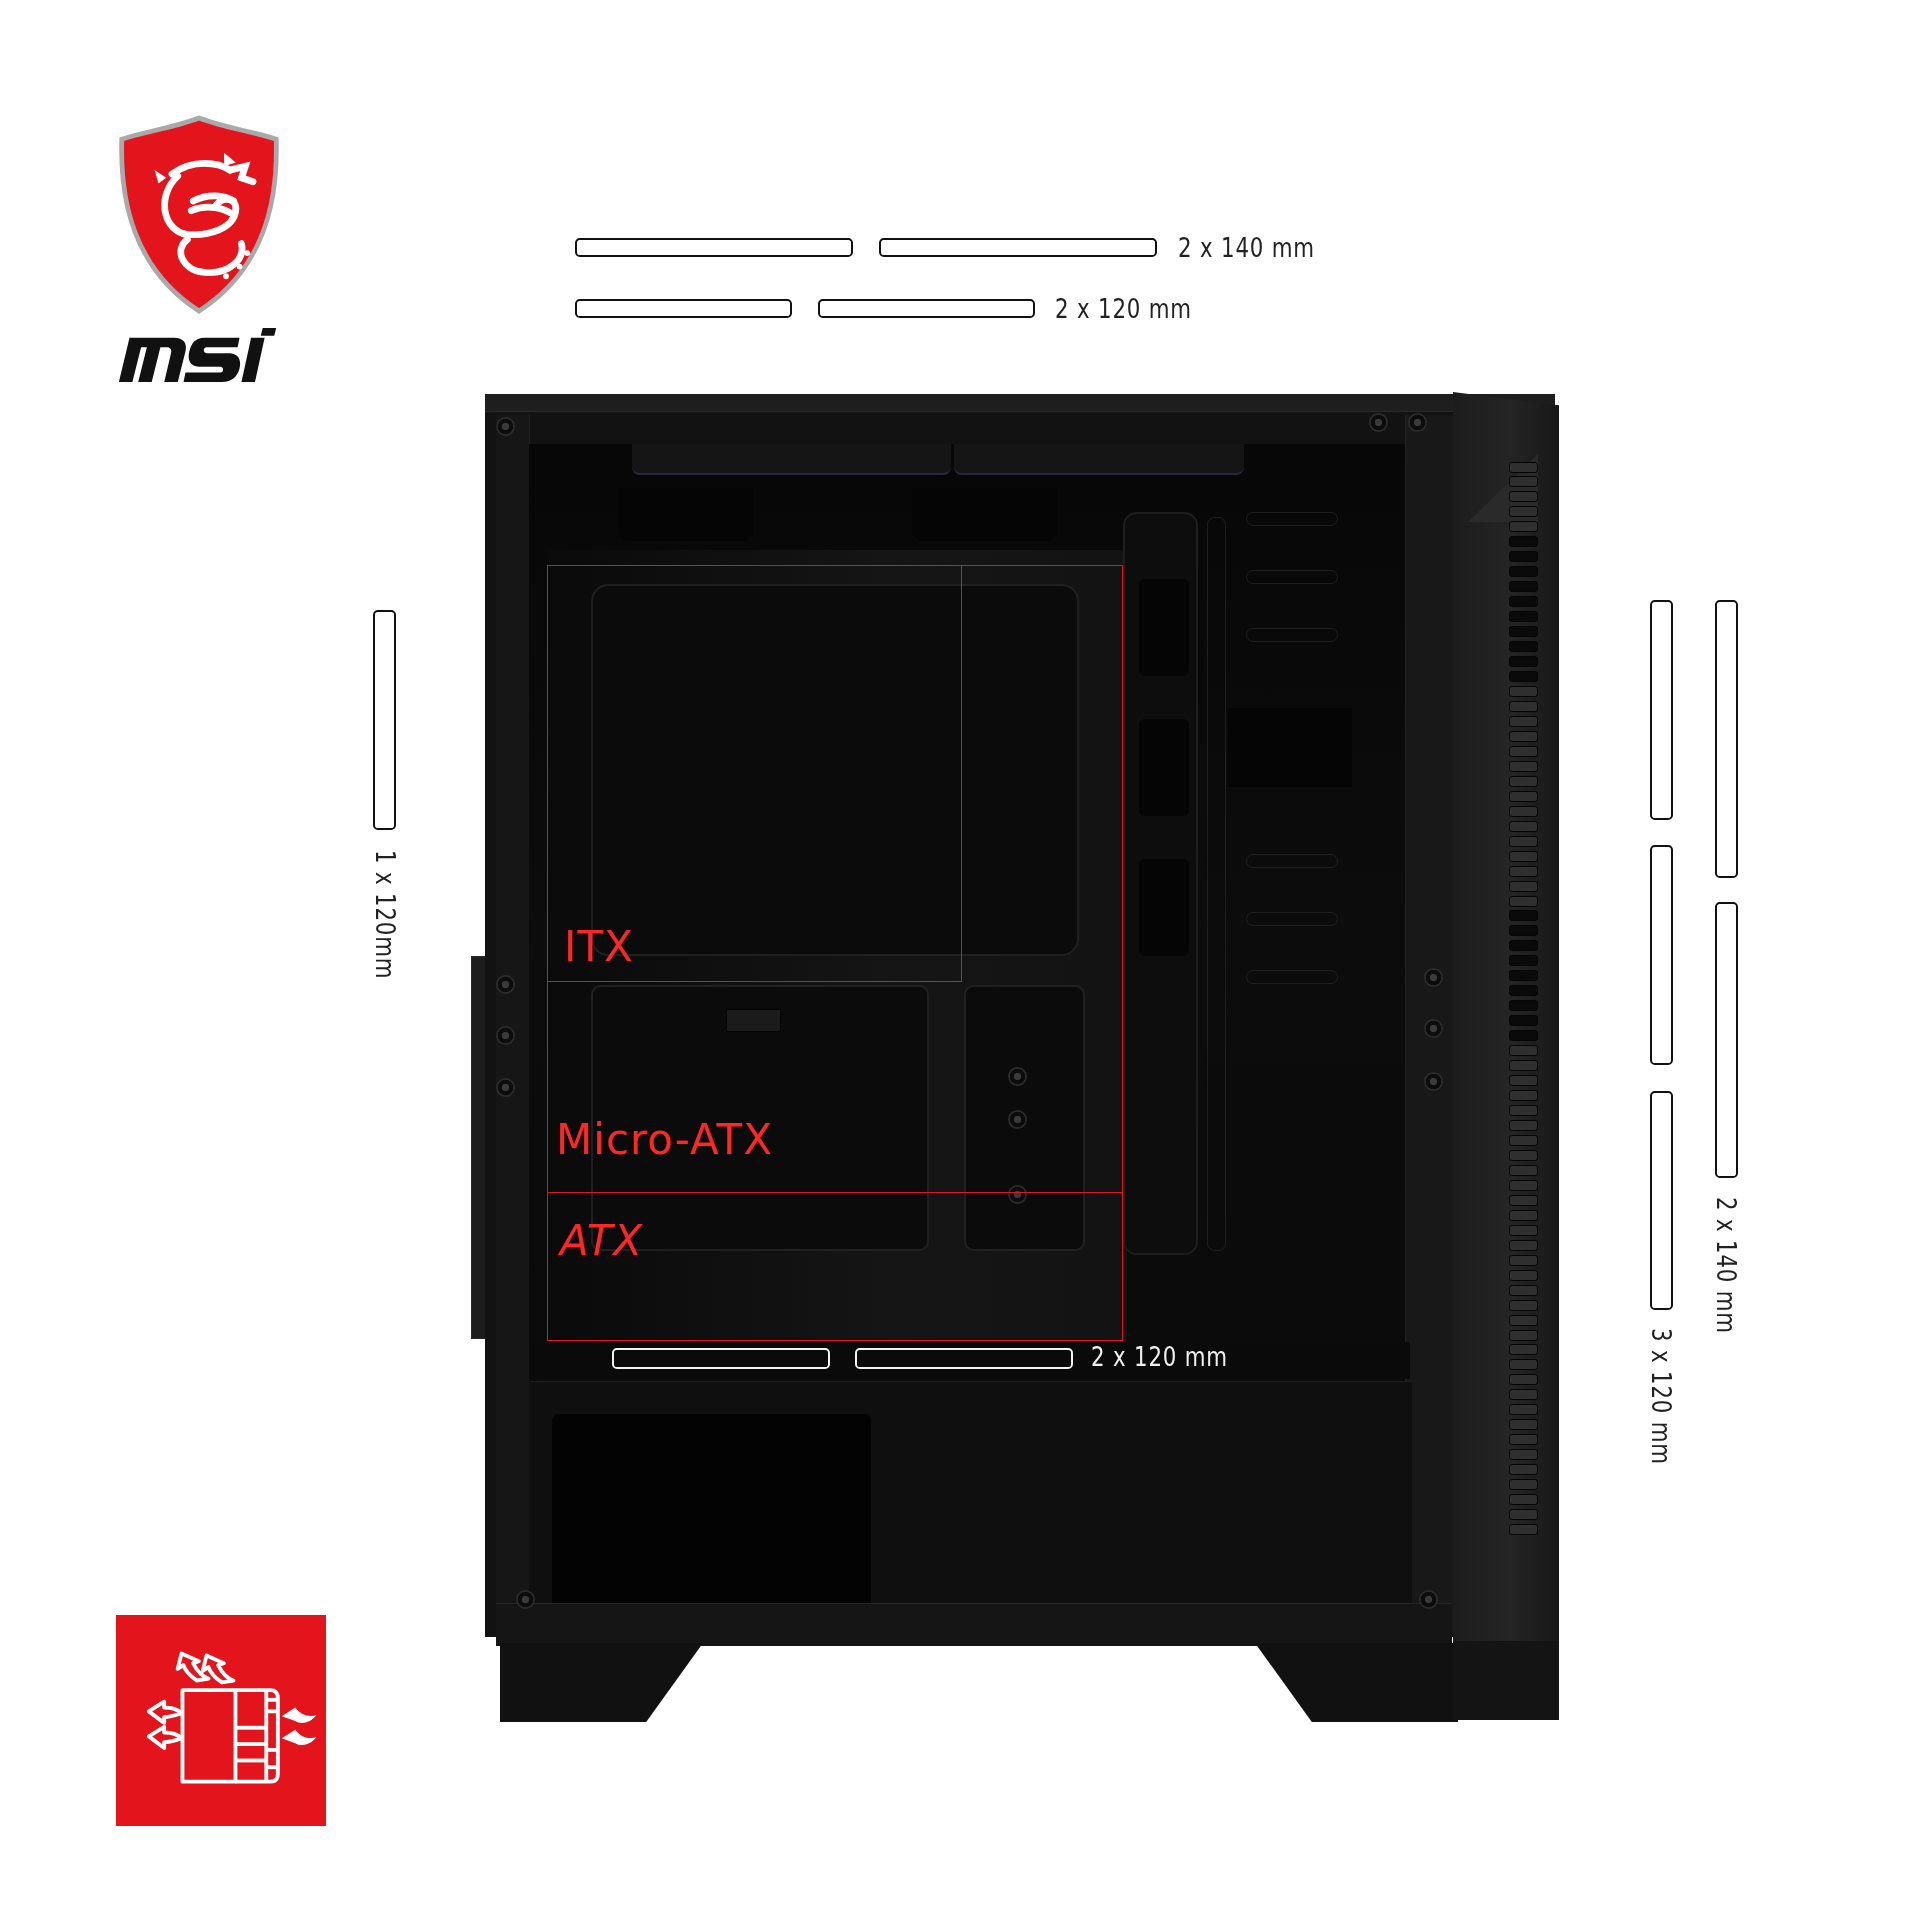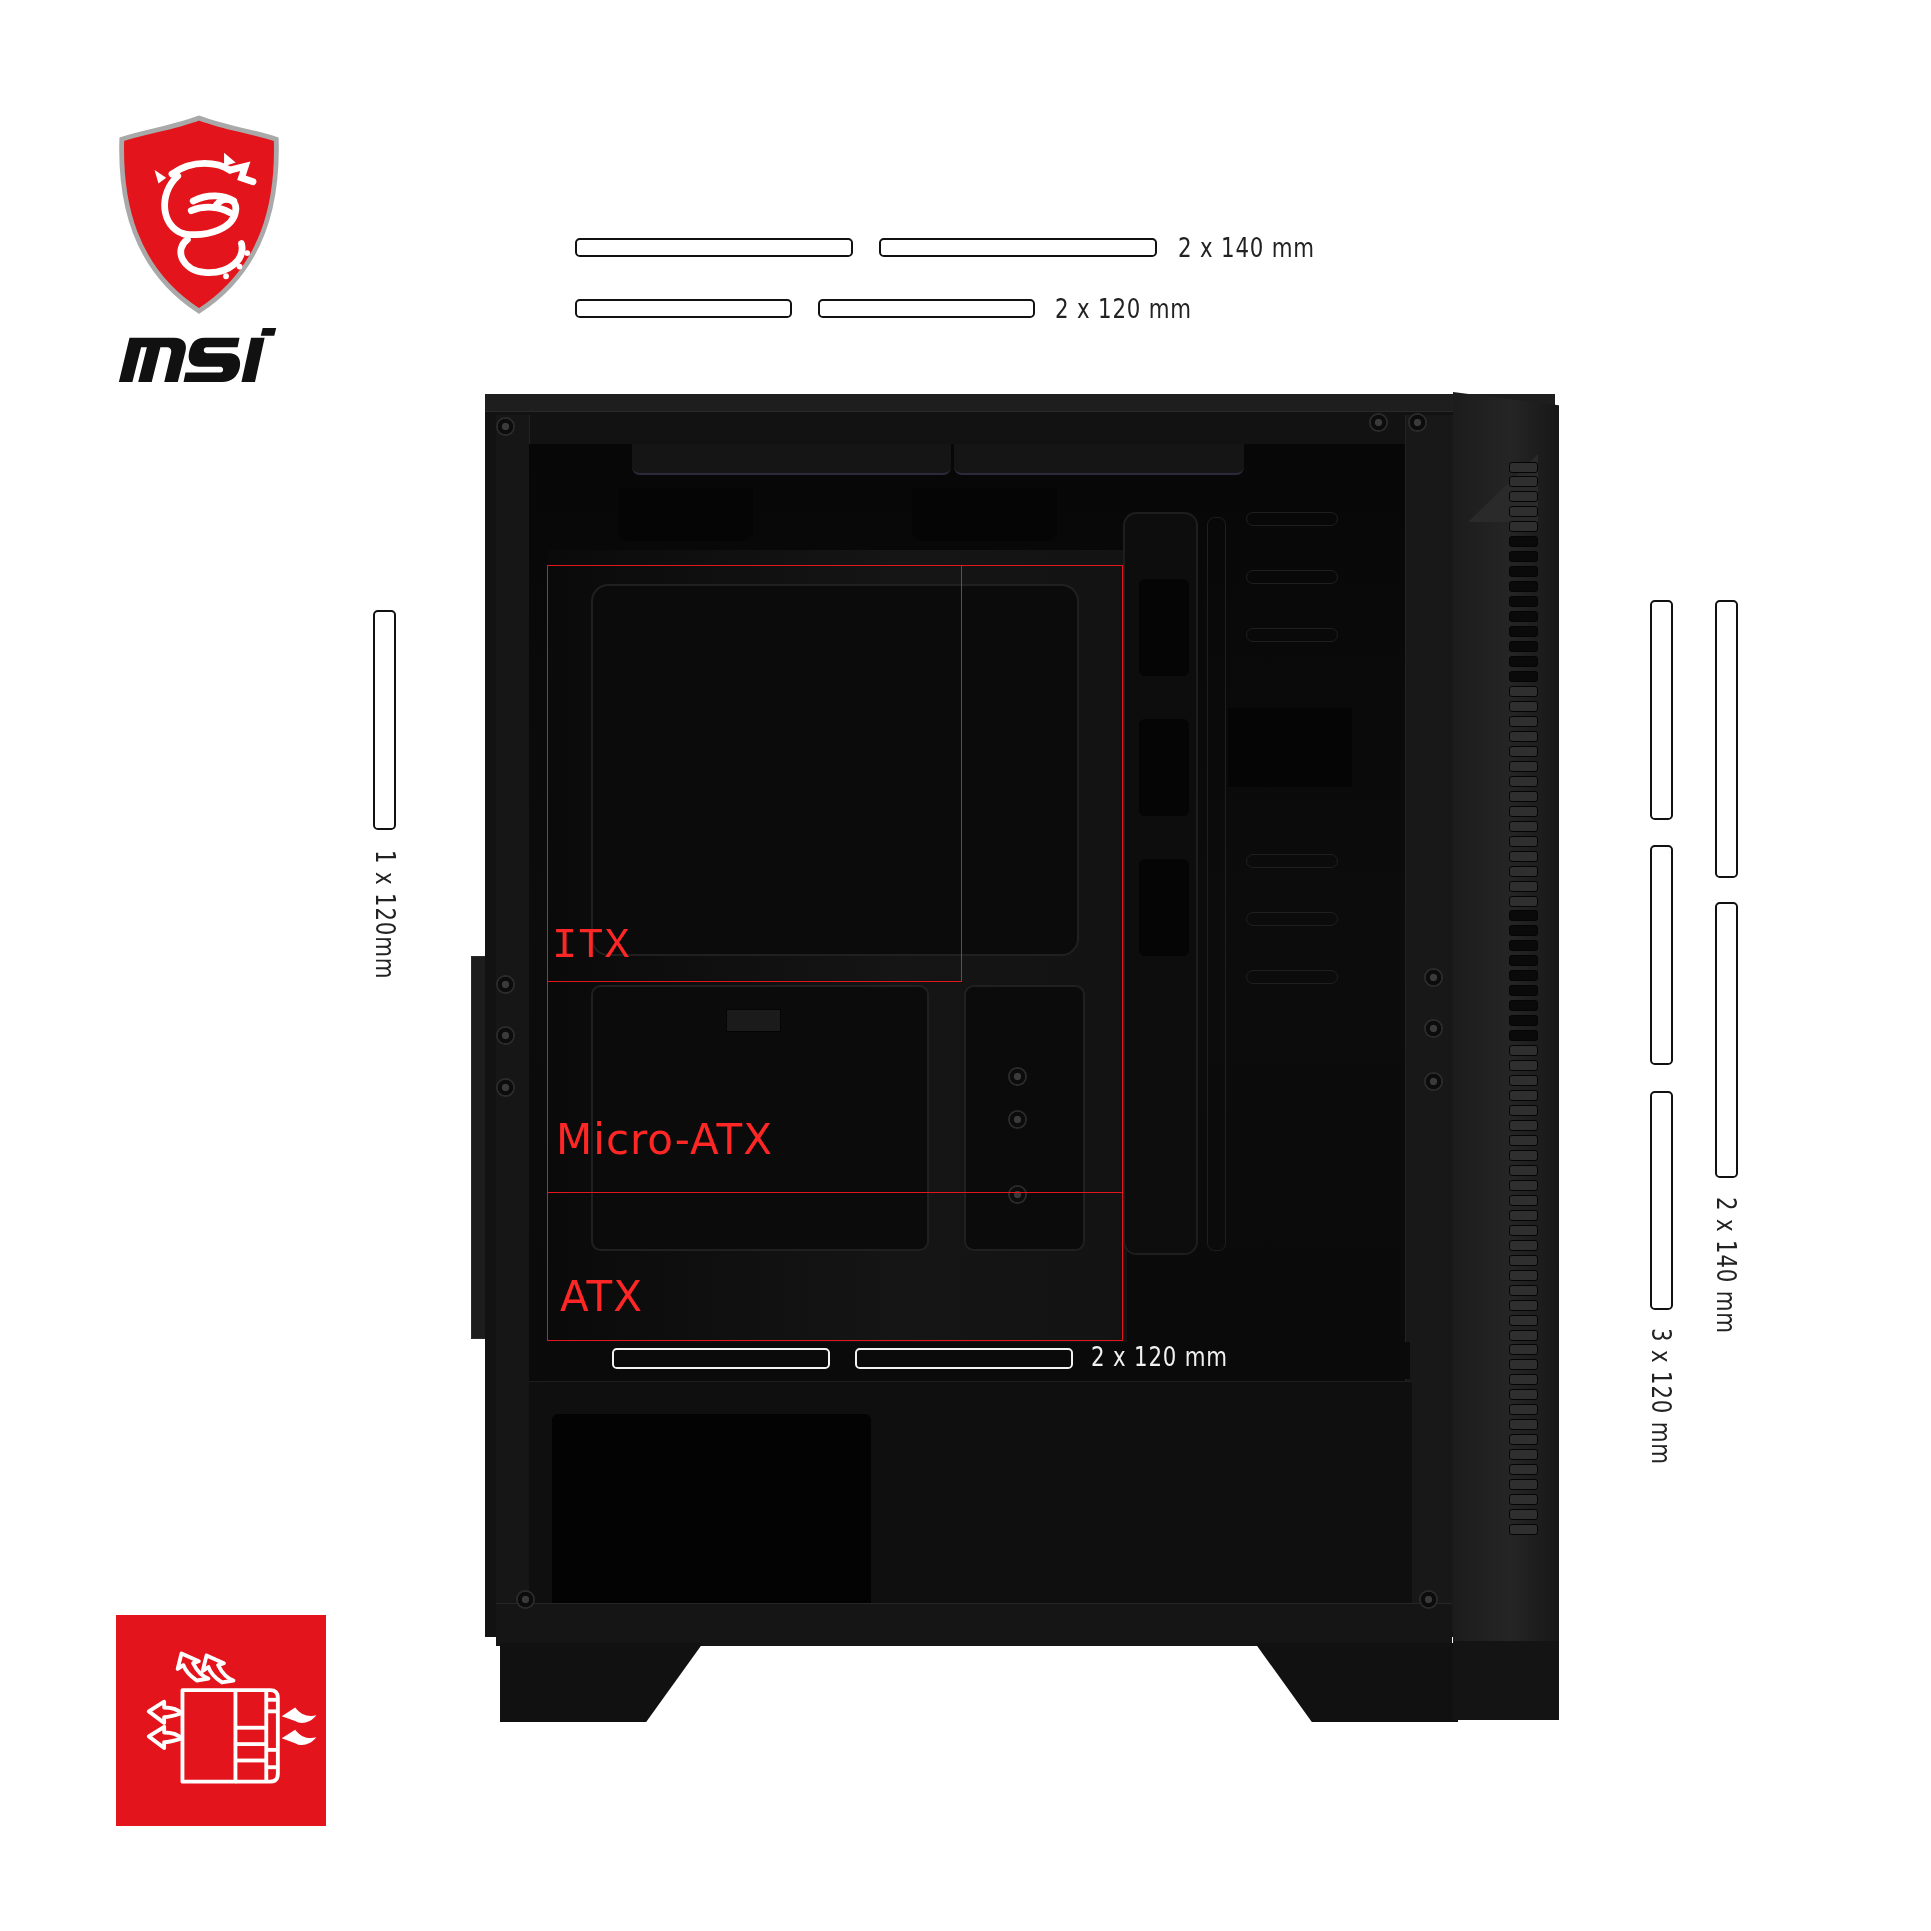--- a/index.html
+++ b/index.html
@@ -227,23 +227,23 @@
   <div class="screw" style="left:1424px;top:1019px;"></div>
   <div class="screw" style="left:1424px;top:1072px;"></div>
   <div class="screw" style="left:516px;top:1590px;"></div>
   <div class="screw" style="left:1419px;top:1590px;"></div>
 </div>
 
 <div>
   <div class="redbox" style="left:547px;top:565px;width:415px;height:417px;"></div>
   <div class="redbox" style="left:547px;top:565px;width:576px;height:628px;"></div>
   <div class="redbox" style="left:547px;top:565px;width:576px;height:776px;"></div>
-  <span class="formfactor" style="left:552px;top:922px;font-family:Liberation Mono, monospace;">ITX</span>
+  <span class="formfactor" style="left:564px;top:922px;">ITX</span>
   <span class="formfactor" style="left:556px;top:1115px;">Micro-ATX</span>
-  <span class="formfactor" style="left:560px;top:1272px;">ATX</span>
+  <span class="formfactor" style="left:560px;top:1216px;font-style:italic;">ATX</span>
 </div>
 
 <div>
   <div class="bar-w" style="left:612px;top:1348px;width:218px;"></div>
   <div class="bar-w" style="left:855px;top:1348px;width:218px;"></div>
   <span class="lbl cond wlbl" style="left:1091px;top:1342px;">2 x 120 mm</span>
 </div>
 
 <div class="icon-box">
   <svg width="210" height="211" viewBox="0 0 218 219">

